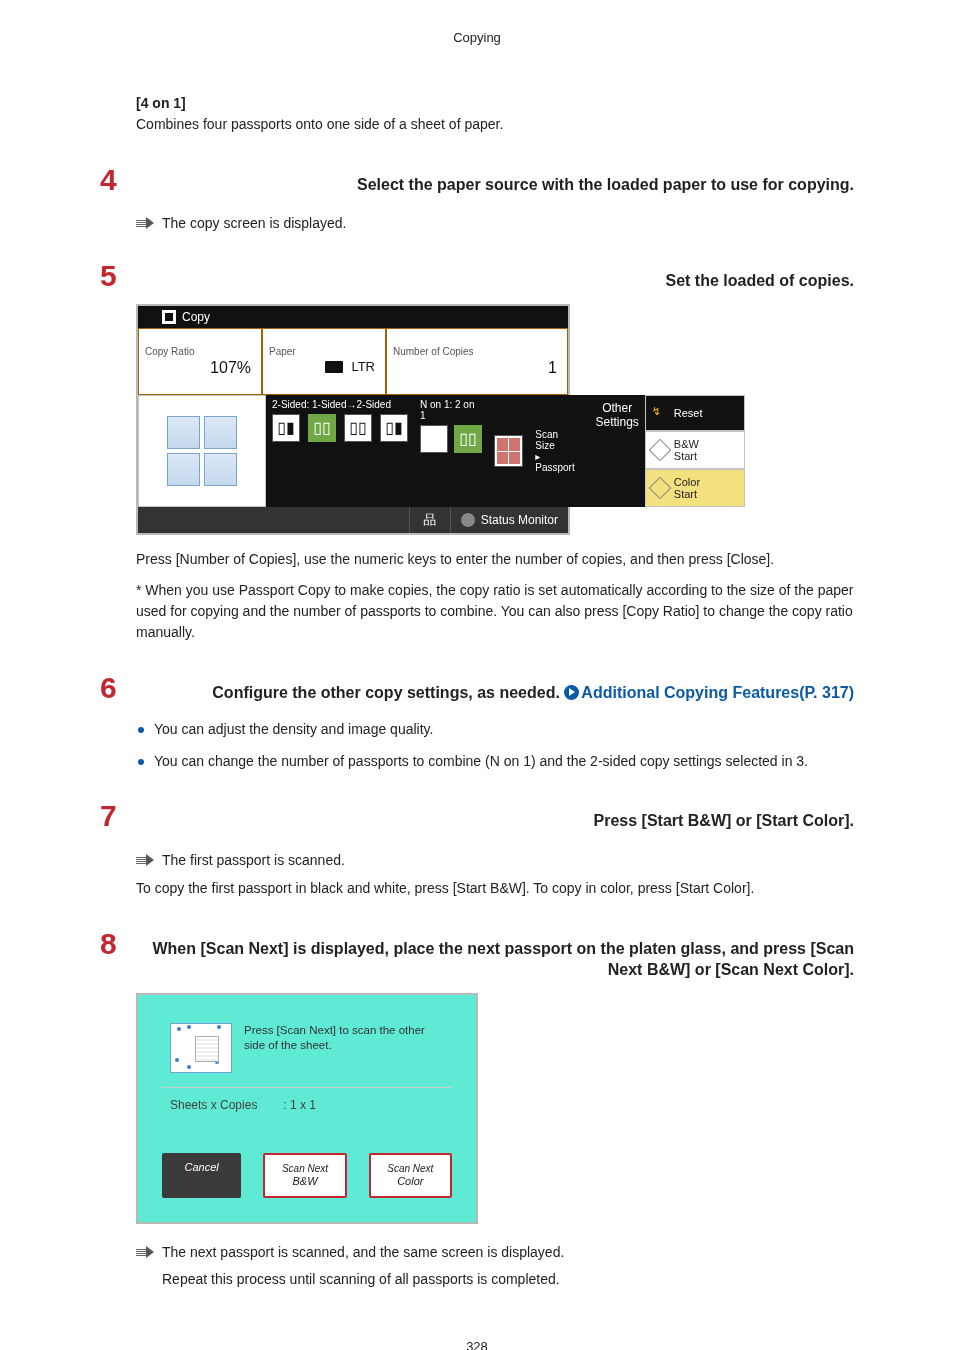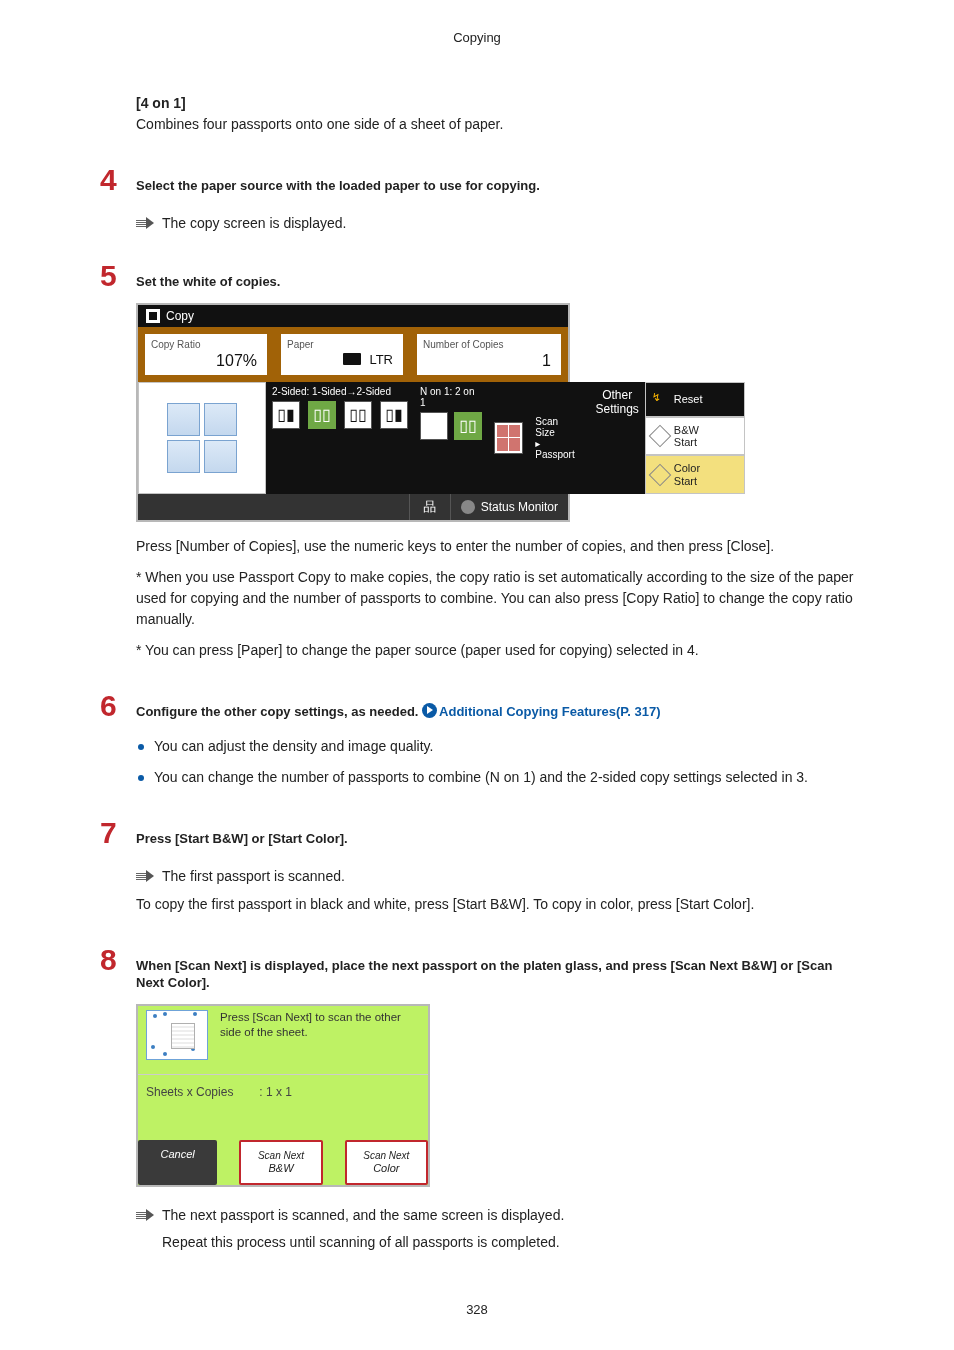--- a/index.html
+++ b/index.html
@@ -41,23 +41,24 @@
   .step-num {
     color: #c1272d;
     font-size: 30px;
     font-weight: bold;
     width: 36px;
     line-height: 1;
     font-family: Arial, sans-serif;
   }
   .step-title {
     font-weight: bold;
-    font-size: 13px;
+    font-size: 16px;
     flex: 1;
     line-height: 1.3;
+    text-align: right;
   }
   .arrow-line {
     display: flex;
     align-items: center;
     margin-left: 36px;
     margin-bottom: 10px;
     margin-top: 20px;
   }
   .arrow-sym {
     width: 20px;
@@ -89,37 +90,37 @@
   
   .copy-screen {
     width: 430px;
     border: 2px solid #b8b8b8;
     background: #f5f5f3;
     font-size: 11px;
   }
   .cs-titlebar {
     background: #111;
     color: #fff;
-    padding: 4px 8px;
+    padding: 4px 24px;
     font-size: 12px;
     display: flex;
     align-items: center;
   }
   .cs-titlebar-icon {
     width: 14px; height: 14px; background:#fff; margin-right:6px;
     display:inline-flex;align-items:center;justify-content:center;
   }
   .cs-titlebar-icon::before{content:"";width:8px;height:8px;background:#111;}
   .cs-row1 {
     display: flex;
     background:#fff;
   }
   .cs-cell {
-    border: 7px solid #a16207;
-    padding: 5px 6px;
+    border: 1px solid #a16207;
+    padding: 17px 6px;
     flex:1;
   }
   .cs-cell-label{font-size:10px;color:#555;}
   .cs-cell-value{font-size:16px;text-align:right;color:#111;padding:2px 4px 0 0;}
   .cs-ratio{flex:0 0 110px;}
   .cs-paper{flex:0 0 110px;}
   .cs-paper .cs-cell-value{display:flex;align-items:center;justify-content:flex-end;gap:8px;font-size:13px;}
   .paper-icon{width:18px;height:12px;background:#111;border-radius:1px;display:inline-block;}
   .cs-density{flex:0 0 100px;}
   .cs-copies{flex:1;}
@@ -162,21 +163,21 @@
     margin-bottom: 10px;
   }
   .link-inline{color:#0a5aa6;font-weight:bold;}
   .link-icon{display:inline-block;width:15px;height:15px;border-radius:50%;background:#0a5aa6;position:relative;vertical-align:-2px;margin-right:2px;}
   .link-icon::before{content:"";position:absolute;left:5px;top:3px;border-top:4.5px solid transparent;border-bottom:4.5px solid transparent;border-left:6px solid #fff;}
   .bullet-list{margin-left:36px;padding:0;list-style:none;margin-top:16px;margin-bottom:10px;}
   .bullet-list li{position:relative;padding-left:18px;margin-bottom:12px;line-height:1.4;}
   .bullet-list li::before{content:"";position:absolute;left:2px;top:7px;width:6px;height:6px;border-radius:50%;background:#0a5aa6;}
 
   
-  .scan-screen{width:290px;border:2px solid #b8b8b8;background:#bef264;padding:0;}
+  .scan-screen{width:290px;border:2px solid #b8b8b8;background:#5eead4;padding:24px;}
   .ss-top{display:flex;padding:4px 8px 14px 8px;align-items:flex-start;gap:12px;}
   .platen-diagram{width:60px;height:48px;border:1px solid #6fa3d8;position:relative;background:#fff;flex-shrink:0;}
   .platen-diagram .dot{position:absolute;width:4px;height:4px;border-radius:50%;background:#3d7fc2;}
   .platen-diagram .d1{left:6px;top:3px;} .platen-diagram .d2{left:16px;top:1px;}
   .platen-diagram .d3{right:10px;top:1px;} .platen-diagram .d4{left:4px;bottom:10px;}
   .platen-diagram .d5{left:16px;bottom:3px;} .platen-diagram .d6{right:12px;bottom:8px;}
   .platen-diagram .pgs{position:absolute;left:24px;top:12px;width:22px;height:24px;border:1px solid #b0b0b0;background:repeating-linear-gradient(0deg,#eee 0,#eee 2px,#fff 2px,#fff 4px);}
   .ss-instr{font-size:11.5px;color:#333;line-height:1.3;}
   .ss-mid{border-top:1px solid #ccc;border-bottom:1px solid transparent;padding:10px 8px;font-size:12px;color:#444;margin-bottom:30px;}
   .ss-mid-label{display:inline-block;width:110px;}
@@ -205,21 +206,21 @@
     <div class="step-num">4</div>
     <div class="step-title">Select the paper source with the loaded paper to use for copying.</div>
   </div>
   <div class="arrow-line">
     <span class="arrow-sym"></span>
     <span>The copy screen is displayed.</span>
   </div>
 
   <div class="step-row">
     <div class="step-num">5</div>
-    <div class="step-title">Set the white of copies.</div>
+    <div class="step-title">Set the loaded of copies.</div>
   </div>
 
   <div class="screenshot">
     <div class="copy-screen">
       <div class="cs-titlebar">
         <span class="cs-titlebar-icon"></span>
         <span>Copy</span>
       </div>
       <div class="cs-row1">
         <div class="cs-cell cs-ratio">
@@ -317,21 +318,20 @@
         <div class="flabel">
           <span class="gear"></span>
           <span>Status Monitor</span>
         </div>
       </div>
     </div>
   </div>
 
   <div class="para">Press [Number of Copies], use the numeric keys to enter the number of copies, and then press [Close].</div>
   <div class="para">* When you use Passport Copy to make copies, the copy ratio is set automatically according to the size of the paper used for copying and the number of passports to combine. You can also press [Copy Ratio] to change the copy ratio manually.</div>
-  <div class="para">* You can press [Paper] to change the paper source (paper used for copying) selected in 4.</div>
 
   <div class="step-row">
     <div class="step-num">6</div>
     <div class="step-title">
       <span>Configure the other copy settings, as needed. </span><span class="link-icon"></span><a class="link-inline">Additional Copying Features(P. 317)</a>
     </div>
   </div>
   <ul class="bullet-list">
     <li>You can adjust the density and image quality.</li>
     <li>You can change the number of passports to combine (N on 1) and the 2-sided copy settings selected in 3.</li>

